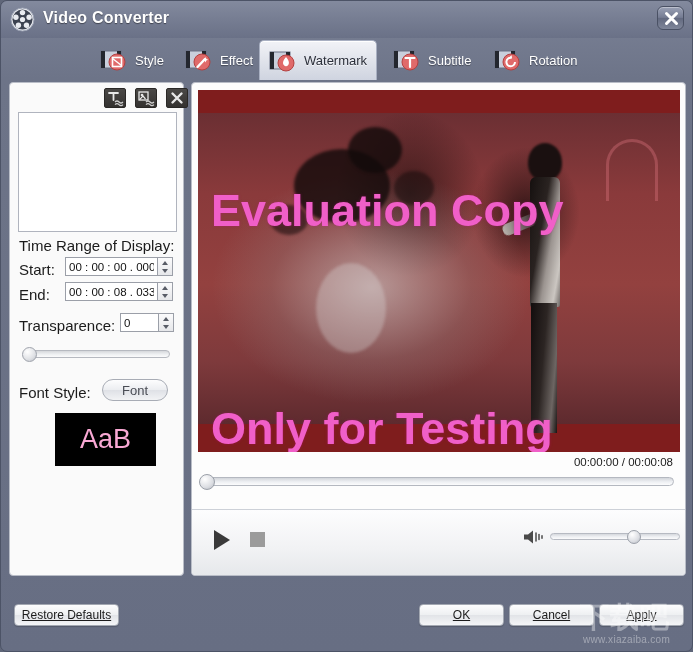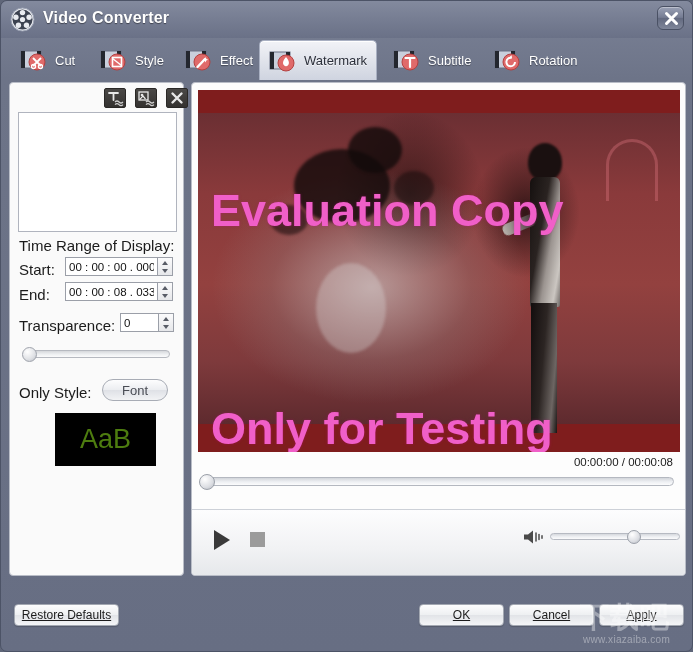--- a/index.html
+++ b/index.html
@@ -187,21 +187,21 @@
     font-family: "Liberation Sans", sans-serif;
     cursor: pointer;
   }
   #font-preview {
     position: absolute; left: 45px; top: 330px;
     width: 101px; height: 53px;
     background: #000000;
     display: flex; align-items: center; justify-content: center;
   }
   #font-preview-text {
-    color: #4d7c0f; font-size: 27px;
+    color: #f9a8d4; font-size: 27px;
     font-family: "Liberation Sans", sans-serif;
   }
 
   
   #rightpanel {
     position: absolute; left: 182px; top: 0;
     width: 495px; height: 494px;
     background: #fdfdfd;
     border: 1px solid #b9bdc7;
     border-radius: 4px;
@@ -401,34 +401,20 @@
     <div id="title-text">Video Converter</div>
     <div id="close-btn">
       <svg width="17" height="17" viewBox="0 0 17 17">
         <path d="M3.5 3.5 L13.5 13.5 M13.5 3.5 L3.5 13.5" stroke="#ffffff" stroke-width="3" stroke-linecap="round"></path>
       </svg>
     </div>
   </div>
 
   <div id="tabbar">
 
-    <div class="tab" style="left:10px;">
-      <span class="tab-icon">
-        <svg width="30" height="22" viewBox="0 0 30 22">
-          <rect x="1" y="2" width="20" height="17" fill="#c9cfdc" stroke="#6a7183"></rect>
-          <rect x="1" y="2" width="4" height="17" fill="#23262e"></rect>
-          <rect x="17" y="2" width="4" height="17" fill="#23262e"></rect>
-          <circle cx="17" cy="13" r="8" fill="#e06a6a" stroke="#b34141"></circle>
-          <path d="M13 9 L21 17 M21 9 L13 17" stroke="#fff" stroke-width="1.8"></path>
-          <circle cx="13.5" cy="17.5" r="2" fill="none" stroke="#fff" stroke-width="1.4"></circle>
-          <circle cx="20.5" cy="17.5" r="2" fill="none" stroke="#fff" stroke-width="1.4"></circle>
-        </svg>
-      </span>
-      <span class="tab-label">Cut</span>
-    </div>
 
     <div class="tab" style="left:90px;">
       <span class="tab-icon">
         <svg width="30" height="22" viewBox="0 0 30 22">
           <rect x="1" y="2" width="20" height="17" fill="#c9cfdc" stroke="#6a7183"></rect>
           <rect x="1" y="2" width="4" height="17" fill="#23262e"></rect>
           <rect x="17" y="2" width="4" height="17" fill="#23262e"></rect>
           <circle cx="17" cy="13" r="8" fill="#e06a6a" stroke="#b34141"></circle>
           <rect x="12.5" y="8.5" width="9" height="9" fill="none" stroke="#fff" stroke-width="1.6"></rect>
           <path d="M12.5 9.5 L21.5 16.5" stroke="#fff" stroke-width="1.4"></path>
@@ -548,21 +534,21 @@
         <div class="spin-btns">
           <div class="spin-up"></div>
           <div class="spin-down"></div>
         </div>
       </div>
 
       <div id="trans-slider">
         <div id="trans-knob"></div>
       </div>
 
-      <div class="lbl" id="lbl-fontstyle">Only Style:</div>
+      <div class="lbl" id="lbl-fontstyle">Font Style:</div>
       <button id="font-btn">Font</button>
 
       <div id="font-preview">
         <span id="font-preview-text">AaB</span>
       </div>
     </div>
 
     <div id="rightpanel">
 
       <div id="video-box">

